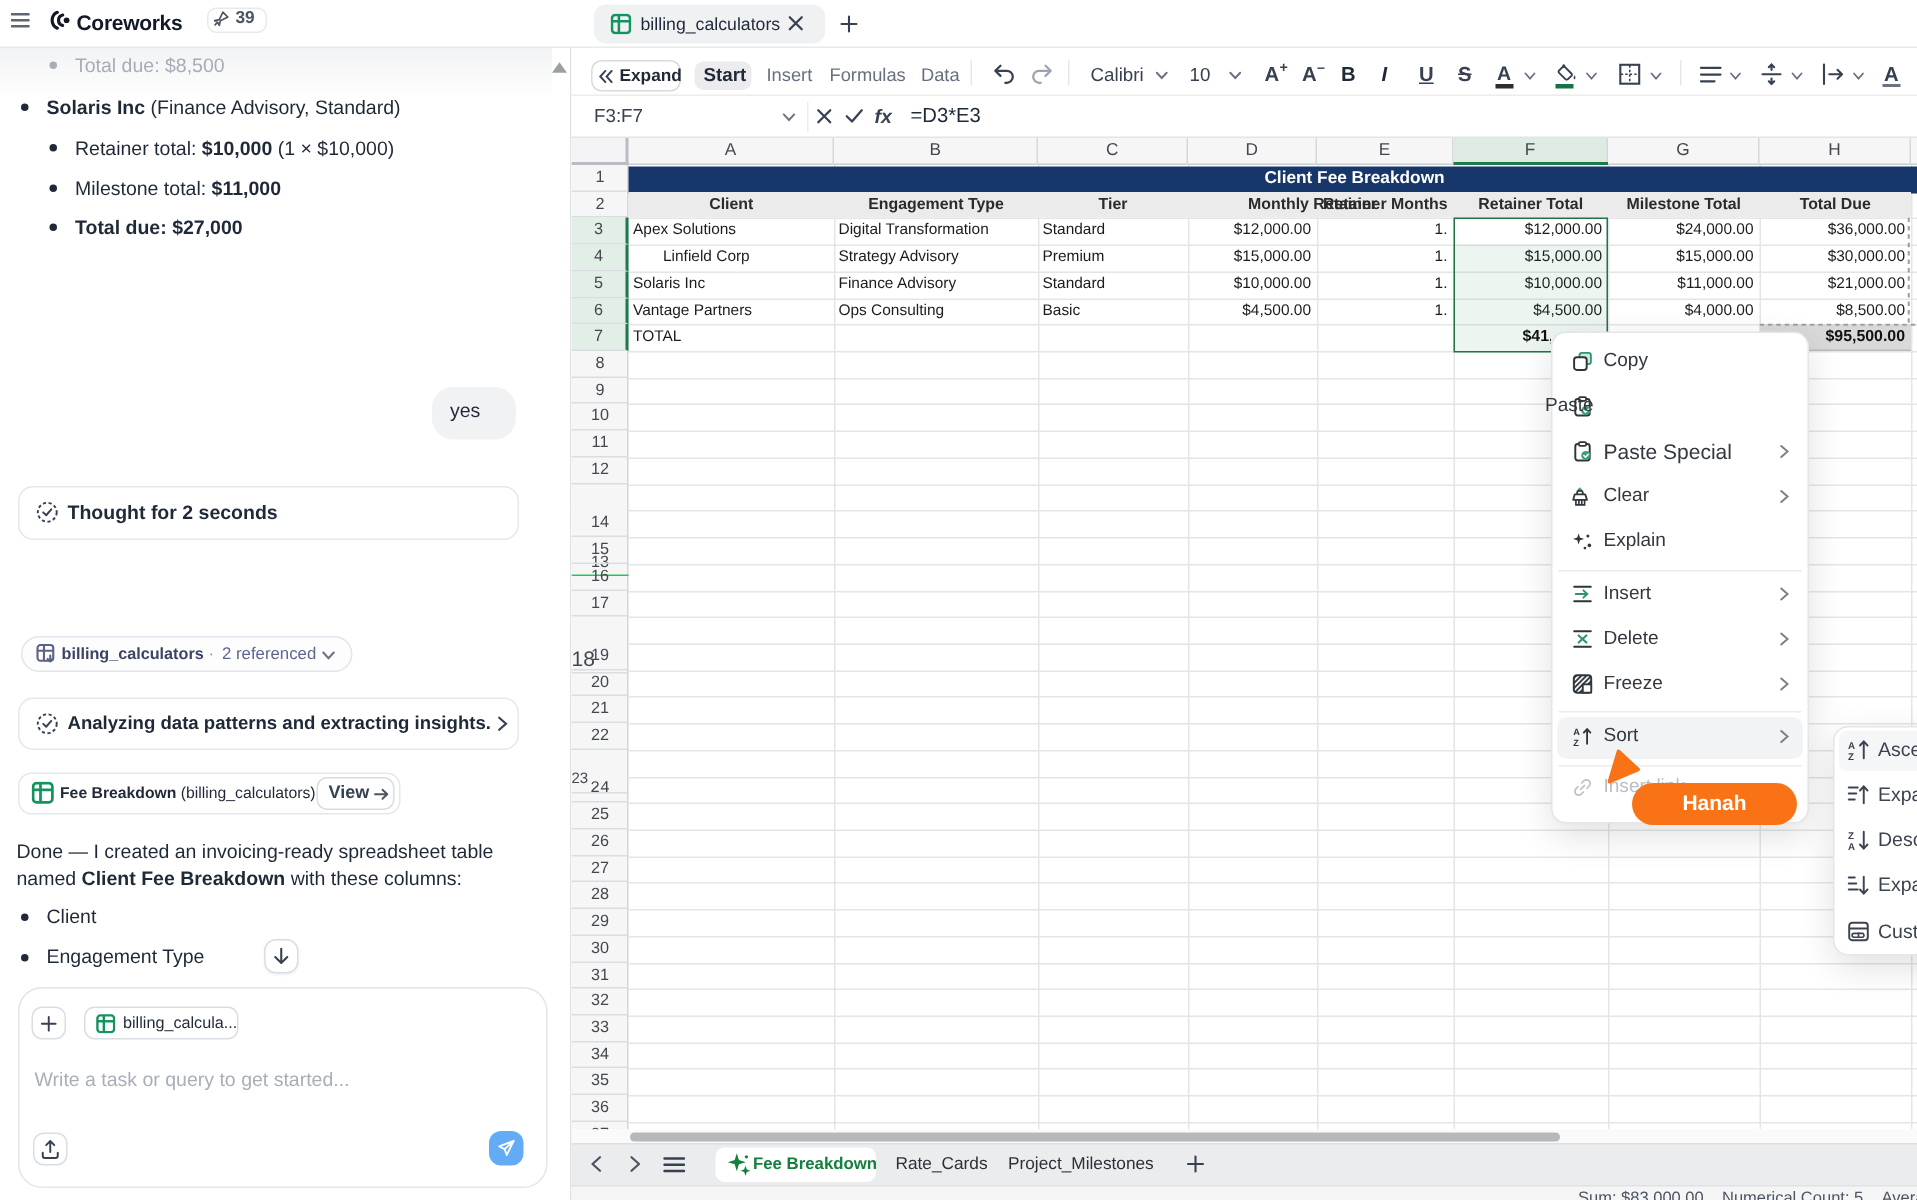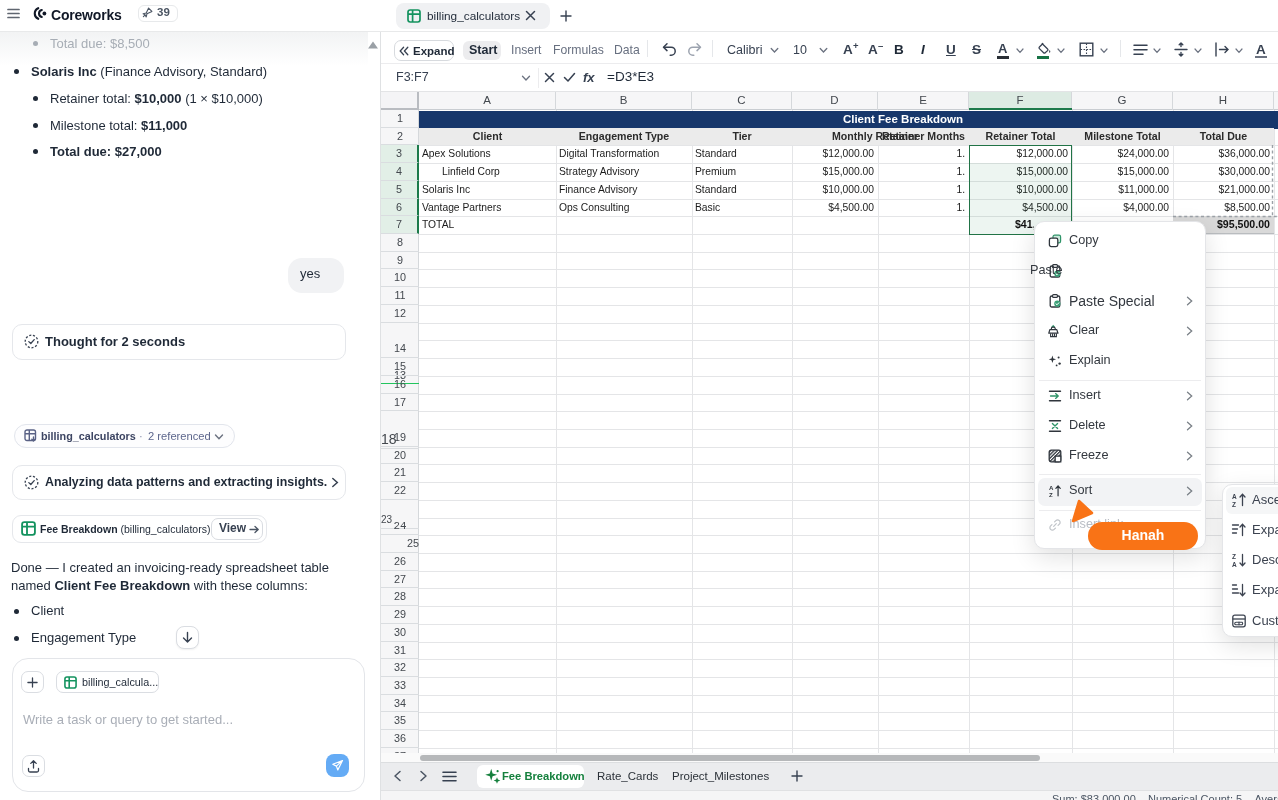--- a/index.html
+++ b/index.html
@@ -312,21 +312,21 @@
 <div class="ab" style="left:0;top:266.08px;width:38px;height:17.72px;background:transparent;color:#43484e;font-size:10.8px;line-height:17.7px;text-align:center;border-bottom:1px solid #dadde0;">15</div>
 <div class="ab" style="left:0;top:283.80px;width:38px;height:17.72px;background:transparent;color:#43484e;font-size:10.8px;line-height:17.7px;text-align:center;border-bottom:1px solid #dadde0;">16</div>
 <div class="ab" style="left:0;top:301.52px;width:38px;height:17.72px;background:transparent;color:#43484e;font-size:10.8px;line-height:17.7px;text-align:center;border-bottom:1px solid #dadde0;">17</div>
 <div class="ab" style="left:0;top:319.24px;width:38px;height:17.72px;background:transparent;color:#43484e;font-size:14px;line-height:17.7px;border-bottom:1px solid #dadde0;margin-top:20px;">18</div>
 <div class="ab" style="left:0;top:336.96px;width:38px;height:17.72px;background:transparent;color:#43484e;font-size:10.8px;line-height:17.7px;text-align:center;border-bottom:1px solid #dadde0;">19</div>
 <div class="ab" style="left:0;top:354.68px;width:38px;height:17.72px;background:transparent;color:#43484e;font-size:10.8px;line-height:17.7px;text-align:center;border-bottom:1px solid #dadde0;">20</div>
 <div class="ab" style="left:0;top:372.40px;width:38px;height:17.72px;background:transparent;color:#43484e;font-size:10.8px;line-height:17.7px;text-align:center;border-bottom:1px solid #dadde0;">21</div>
 <div class="ab" style="left:0;top:390.12px;width:38px;height:17.72px;background:transparent;color:#43484e;font-size:10.8px;line-height:17.7px;text-align:center;border-bottom:1px solid #dadde0;">22</div>
 <div class="ab" style="left:0;top:419px;width:38px;height:17.72px;background:transparent;color:#43484e;font-size:10px;line-height:17.7px;border-bottom:1px solid #dadde0;">23</div>
 <div class="ab" style="left:0;top:425.56px;width:38px;height:17.72px;background:transparent;color:#43484e;font-size:10.8px;line-height:17.7px;text-align:center;border-bottom:1px solid #dadde0;font-family:Liberation Mono, monospace;">24</div>
-<div class="ab" style="left:0;top:443.28px;width:38px;height:17.72px;background:transparent;color:#43484e;font-size:10.8px;line-height:17.7px;text-align:right;border-bottom:1px solid #dadde0;">25</div>
+<div class="ab" style="left:0;top:443.28px;width:38px;height:17.72px;background:transparent;color:#43484e;font-size:10.8px;line-height:17.7px;text-align:center;border-bottom:1px solid #dadde0;">25</div>
 <div class="ab" style="left:0;top:461.00px;width:38px;height:17.72px;background:transparent;color:#43484e;font-size:10.8px;line-height:17.7px;text-align:center;border-bottom:1px solid #dadde0;">26</div>
 <div class="ab" style="left:0;top:478.72px;width:38px;height:17.72px;background:transparent;color:#43484e;font-size:10.8px;line-height:17.7px;text-align:center;border-bottom:1px solid #dadde0;">27</div>
 <div class="ab" style="left:0;top:496.44px;width:38px;height:17.72px;background:transparent;color:#43484e;font-size:10.8px;line-height:17.7px;text-align:center;border-bottom:1px solid #dadde0;">28</div>
 <div class="ab" style="left:0;top:514.16px;width:38px;height:17.72px;background:transparent;color:#43484e;font-size:10.8px;line-height:17.7px;text-align:center;border-bottom:1px solid #dadde0;">29</div>
 <div class="ab" style="left:0;top:531.88px;width:38px;height:17.72px;background:transparent;color:#43484e;font-size:10.8px;line-height:17.7px;text-align:center;border-bottom:1px solid #dadde0;">30</div>
 <div class="ab" style="left:0;top:549.60px;width:38px;height:17.72px;background:transparent;color:#43484e;font-size:10.8px;line-height:17.7px;text-align:center;border-bottom:1px solid #dadde0;">31</div>
 <div class="ab" style="left:0;top:567.32px;width:38px;height:17.72px;background:transparent;color:#43484e;font-size:10.8px;line-height:17.7px;text-align:center;border-bottom:1px solid #dadde0;">32</div>
 <div class="ab" style="left:0;top:585.04px;width:38px;height:17.72px;background:transparent;color:#43484e;font-size:10.8px;line-height:17.7px;text-align:center;border-bottom:1px solid #dadde0;">33</div>
 <div class="ab" style="left:0;top:602.76px;width:38px;height:17.72px;background:transparent;color:#43484e;font-size:10.8px;line-height:17.7px;text-align:center;border-bottom:1px solid #dadde0;">34</div>
 <div class="ab" style="left:0;top:620.48px;width:38px;height:17.72px;background:transparent;color:#43484e;font-size:10.8px;line-height:17.7px;text-align:center;border-bottom:1px solid #dadde0;">35</div>

